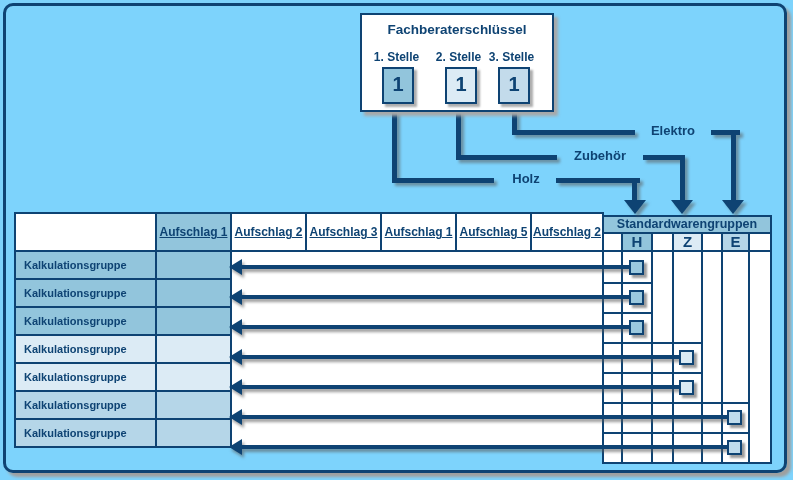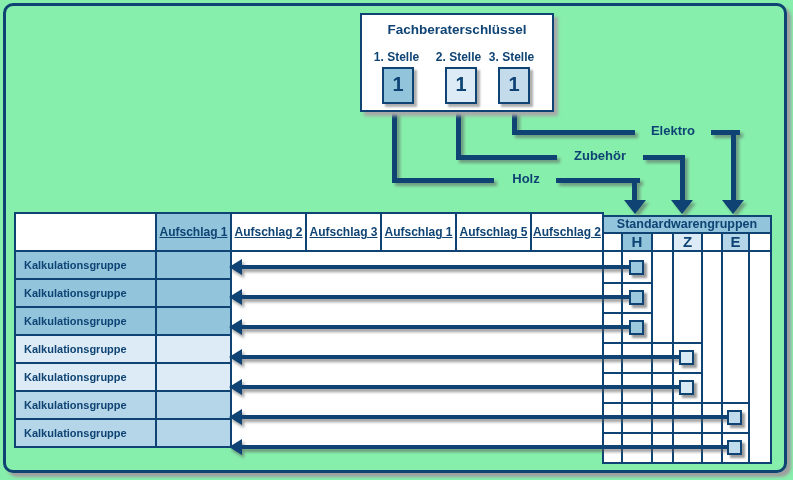--- a/index.html
+++ b/index.html
@@ -1,16 +1,16 @@
 <!DOCTYPE html>
 <html><head>
 <meta charset="utf-8">
 <style>
   html,body{margin:0;padding:0;background:#fff;}
-  .canvas{position:relative;width:793px;height:480px;background:#86efac;overflow:hidden;
+  .canvas{position:relative;width:793px;height:480px;background:#7dd3fc;overflow:hidden;
           font-family:"Liberation Sans",sans-serif;color:#0e4373;}
   .frame{position:absolute;left:3px;top:3px;width:778px;height:464px;border:3px solid #0e4373;
          border-radius:10px;box-shadow:4px 4px 3px #9f9f9f;}
   
   .keybox{position:absolute;left:360px;top:13px;width:190px;height:95px;background:#fff;
           border:2px solid #0e4373;box-shadow:4px 4px 3px #a8a8a8;z-index:5;}
   .kb-title{position:absolute;left:0;top:7px;width:100%;text-align:center;font-size:13.5px;font-weight:bold;}
   .kb-label{position:absolute;top:35px;width:61px;text-align:center;font-size:12px;font-weight:bold;}
   .kb-digit{position:absolute;top:52px;width:28px;height:33px;border:2px solid #0e4373;
             box-shadow:3px 3px 2px #aeaeae;text-align:center;font-size:20px;font-weight:bold;line-height:31px;}

